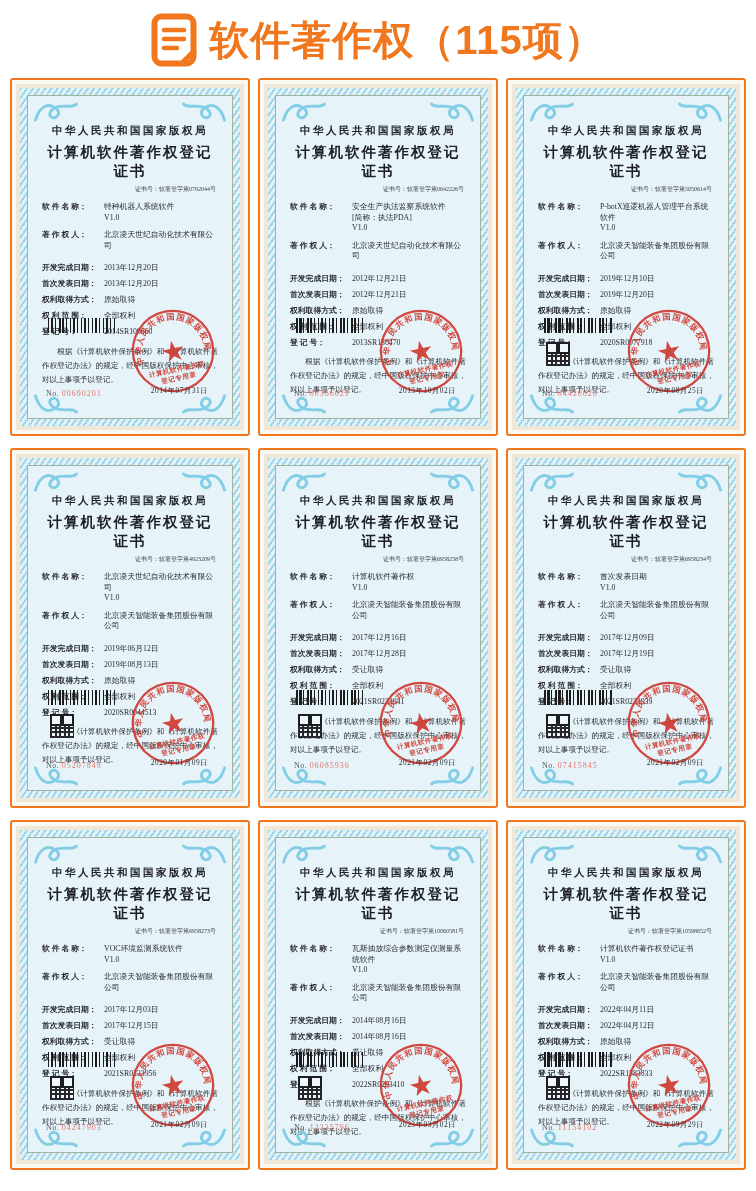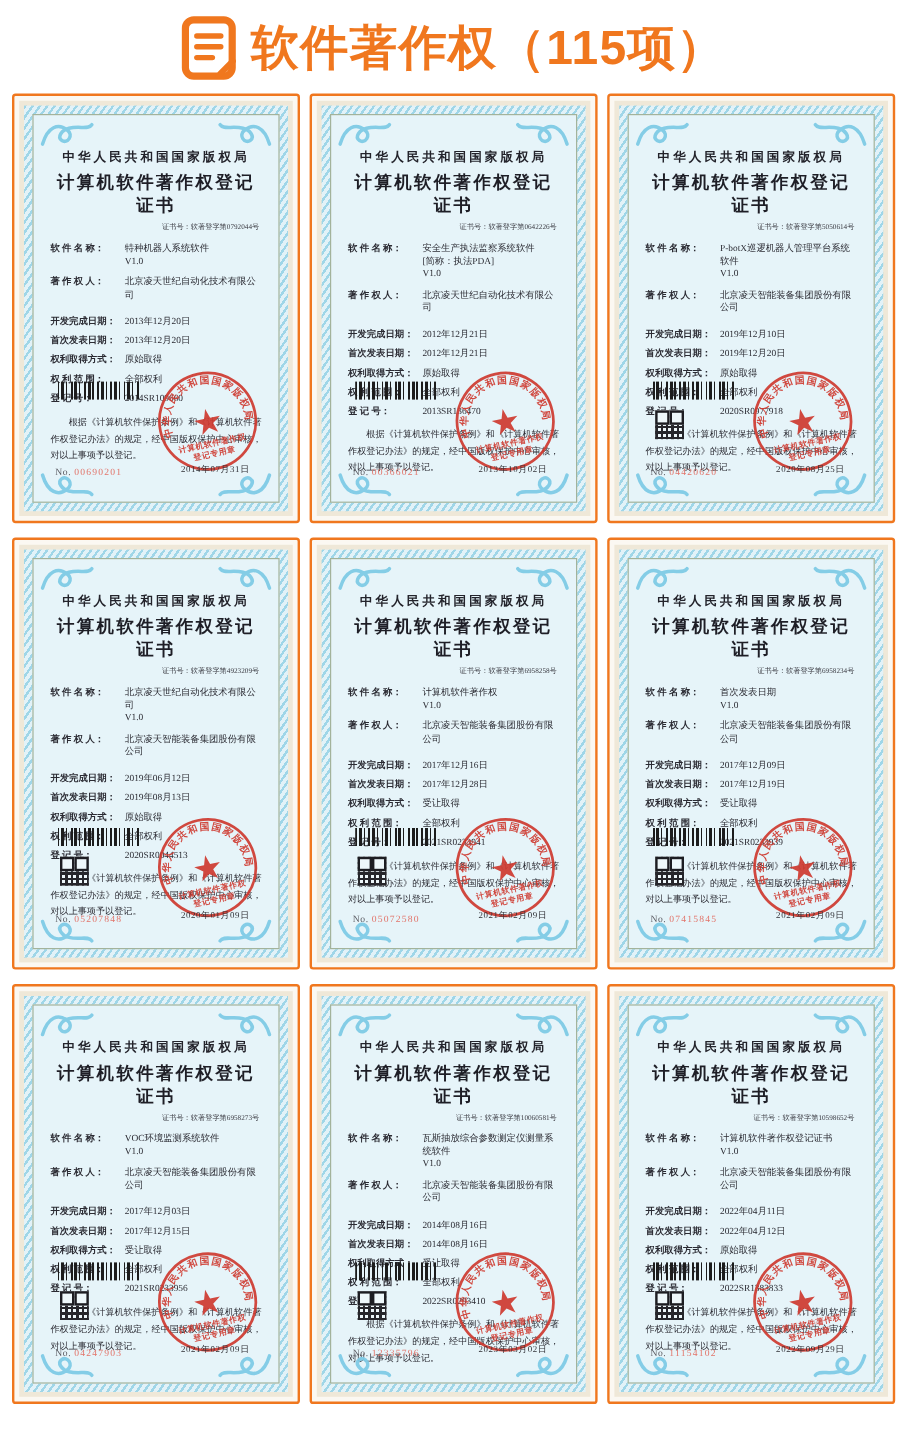--- a/index.html
+++ b/index.html
@@ -489,21 +489,21 @@
             <span class="fval">2021SR0233941</span>
           </div>
 
           <p class="statement">根据《计算机软件保护条例》和《计算机软件著作权登记办法》的规定，经中国版权保护中心审核，对以上事项予以登记。</p>
 
           <div class="bottom">
             <div class="barcode"></div>
             <div class="qr"></div>
             <div class="serial">
               <span>No.</span>
-              <span class="red">05072580</span>
+              <span class="red">06085936</span>
             </div>
             <div class="sealwrap">
               <svg class="seal" viewBox="0 0 90 90">
                 <circle cx="45" cy="45" r="42" fill="none" stroke="#cf3a30" stroke-width="2.4"></circle>
                 <text class="ring"><textPath href="#seal-arc" startOffset="50%" text-anchor="middle">中华人民共和国国家版权局</textPath></text>
                 <text class="star" x="45" y="54">★</text>
                 <text class="s1" x="45" y="67">计算机软件著作权</text>
                 <text class="s2" x="45" y="76">登记专用章</text>
               </svg>
             </div>

